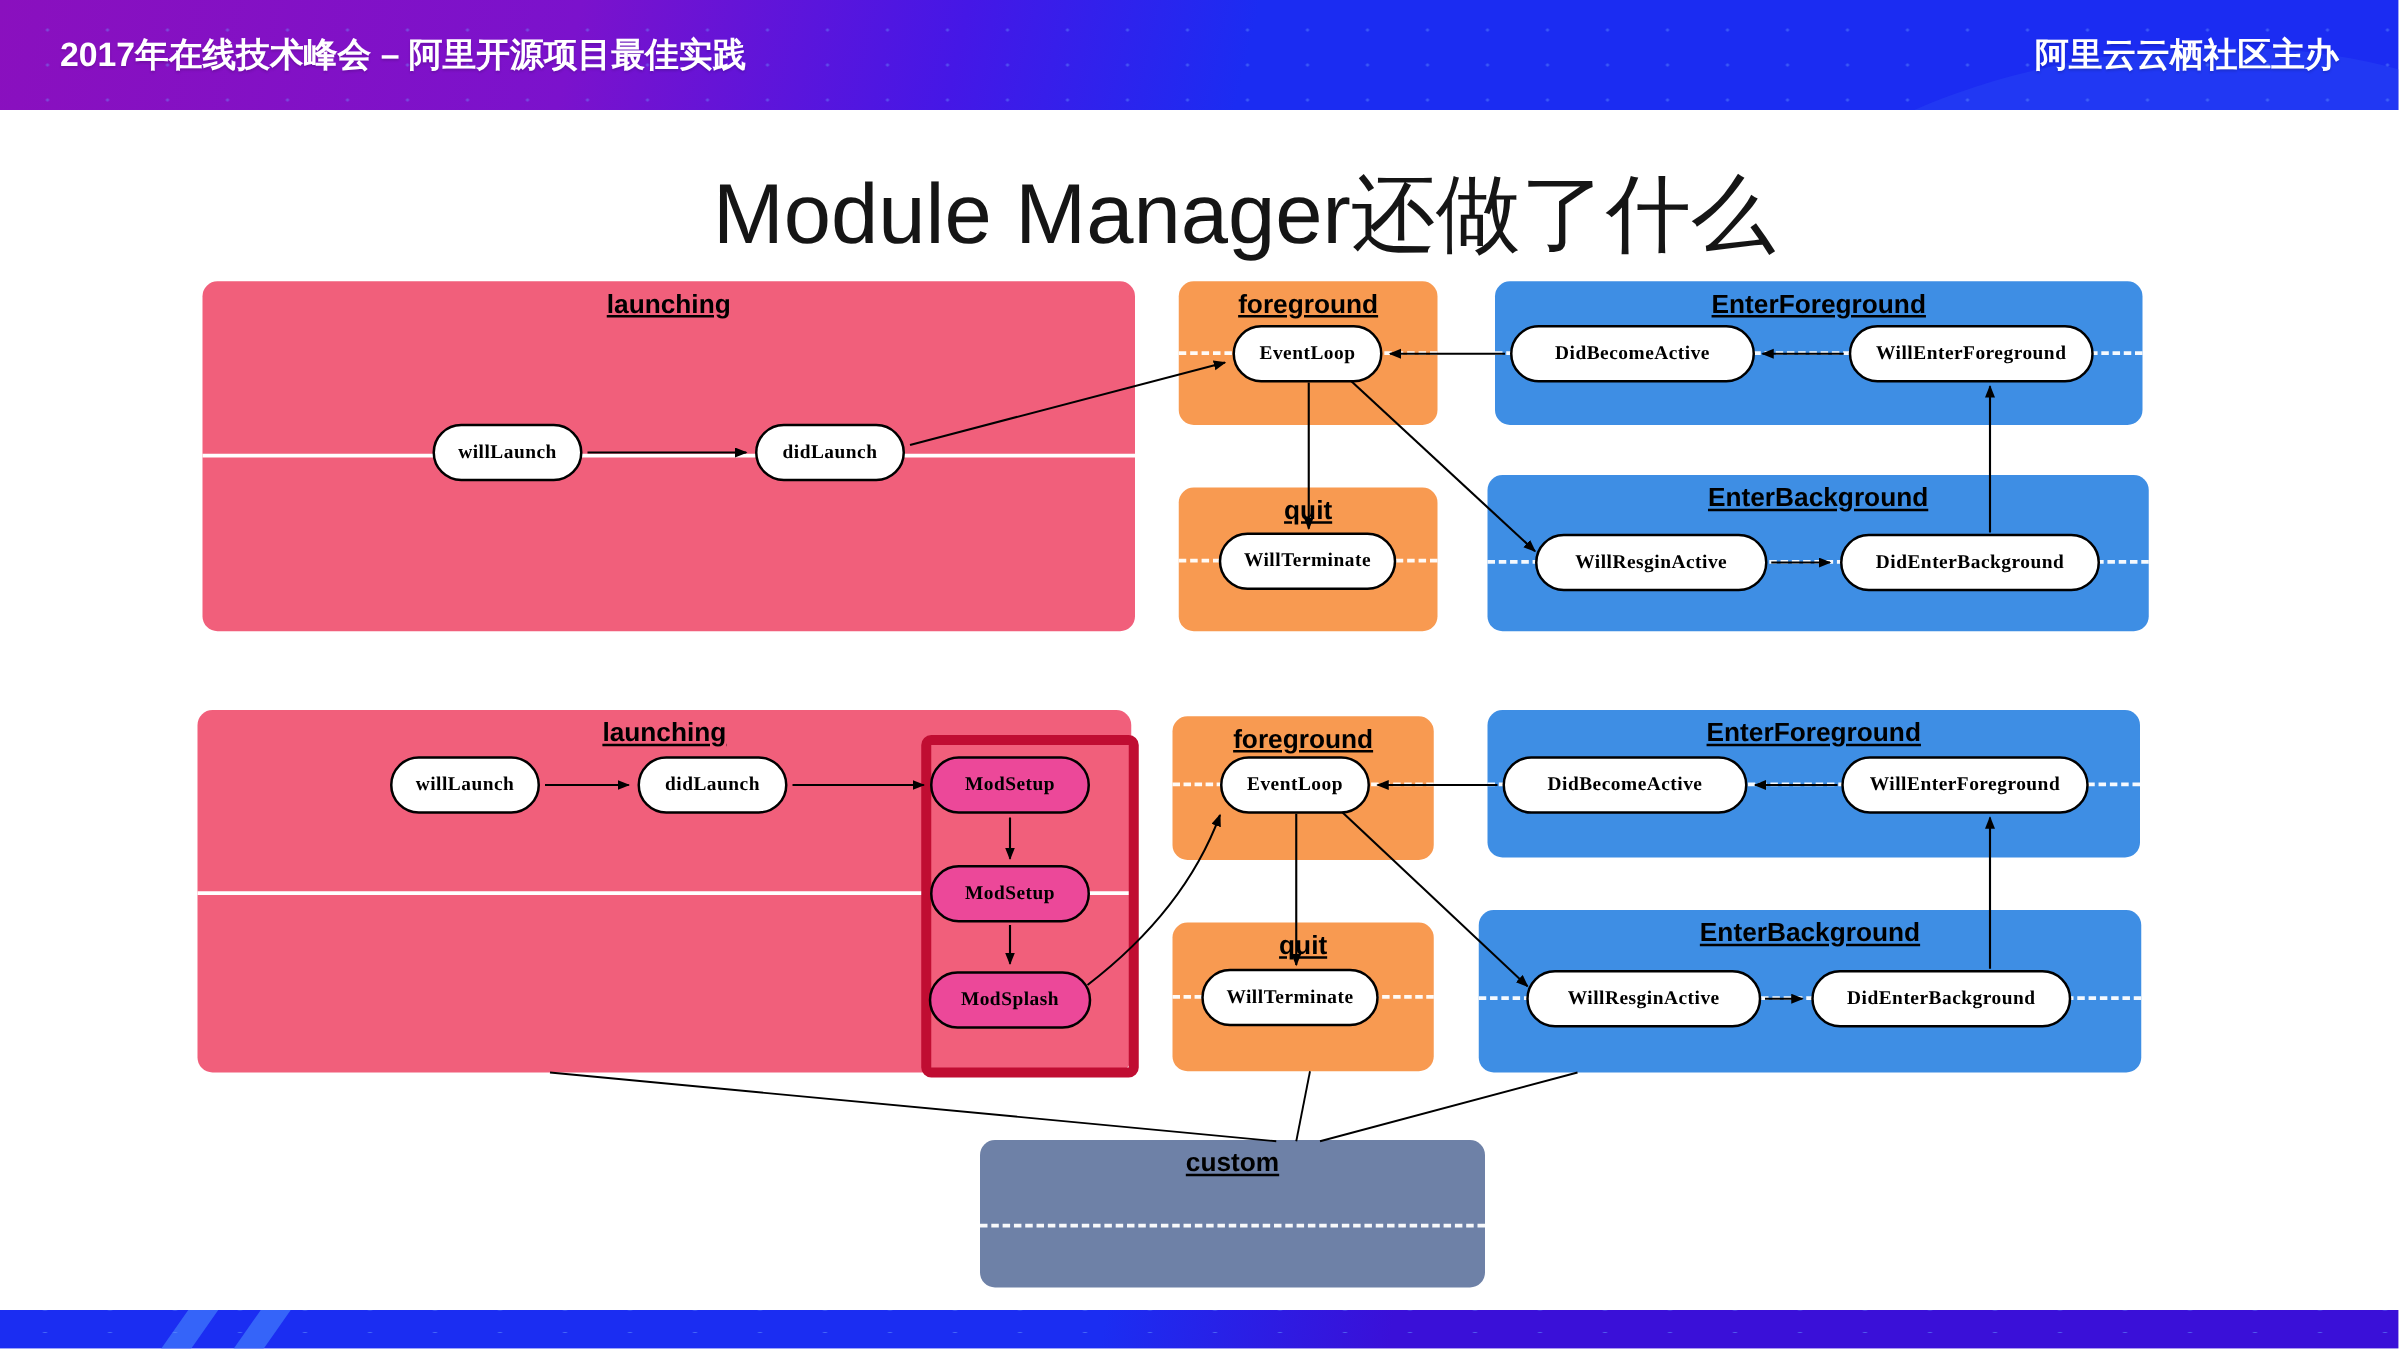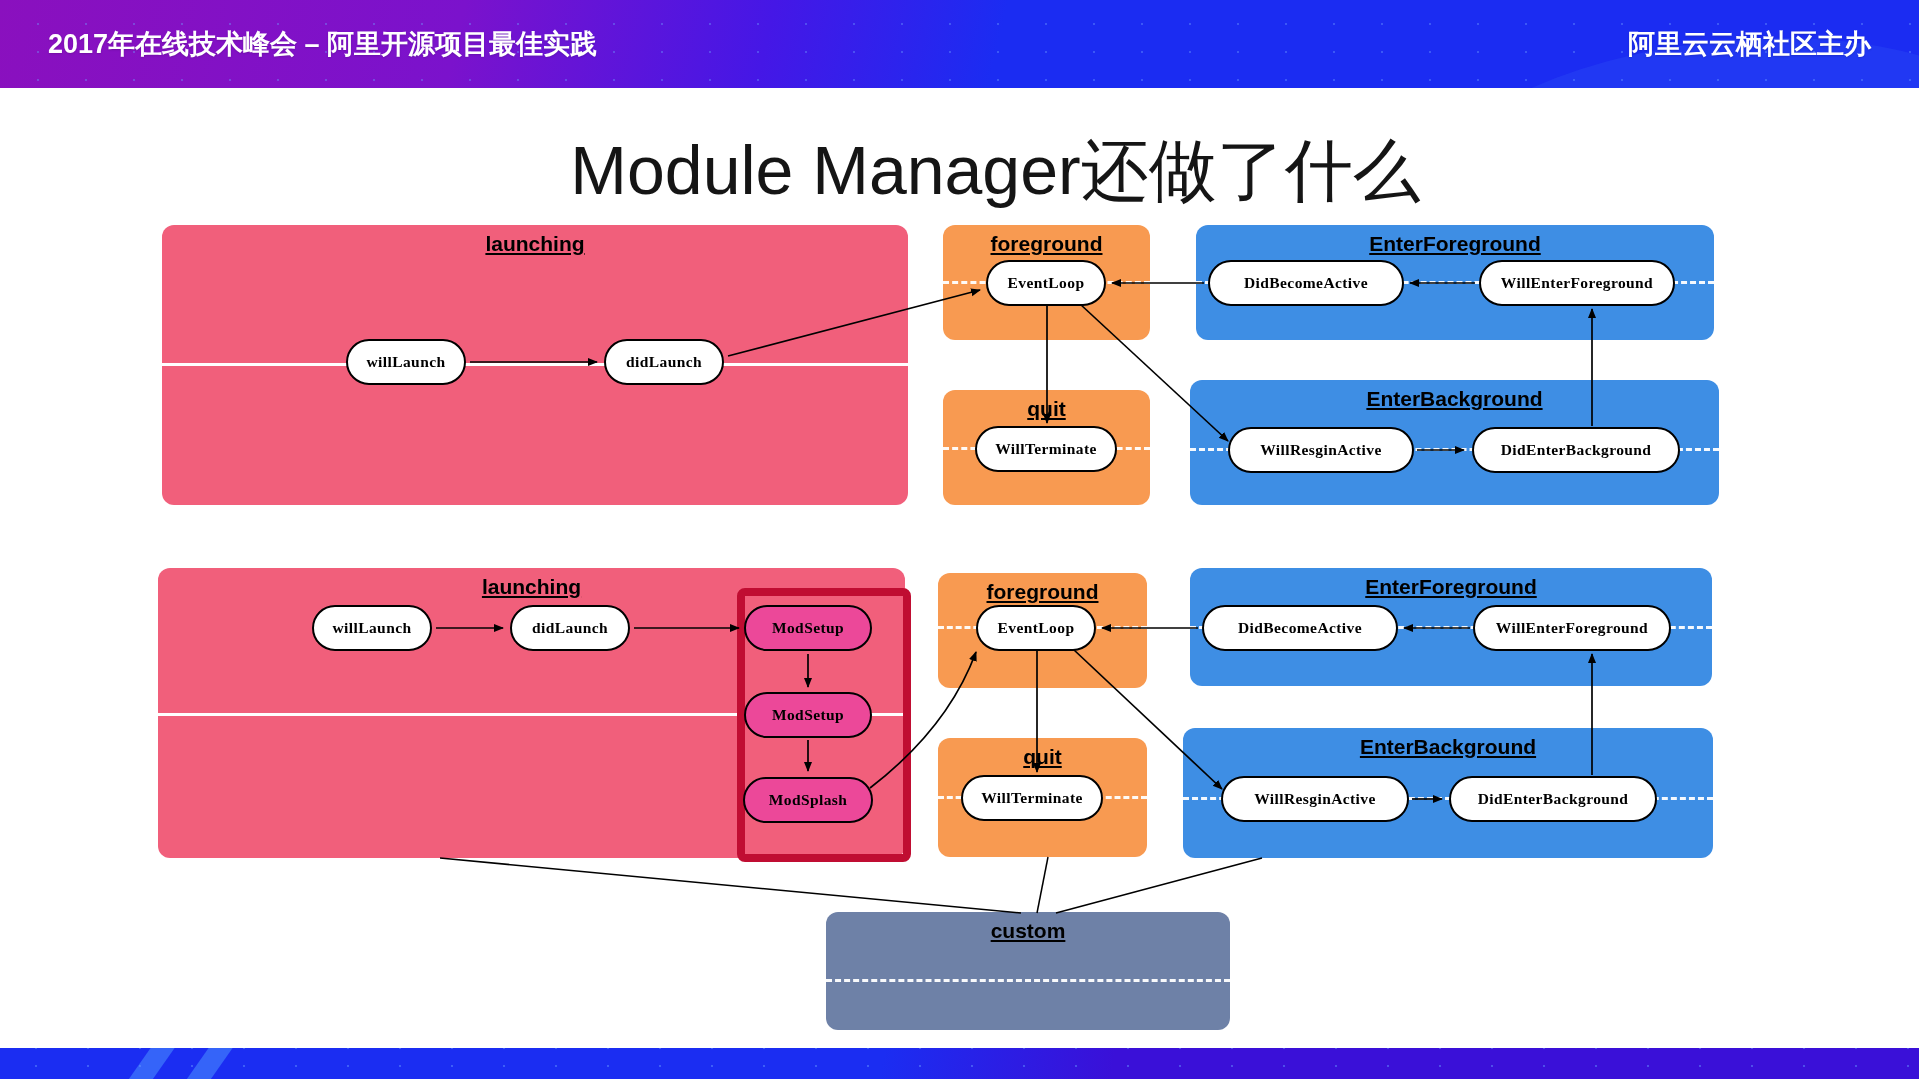--- a/index.html
+++ b/index.html
@@ -93,21 +93,21 @@
     <div class="wline dashed" style="top:58px;"></div>
   </div>
   <div class="zone" style="left:1190px;top:568px;width:522px;height:118px;background:#3E8EE4;">
     <div class="zlabel">EnterForeground</div>
     <div class="wline dashed" style="top:58px;"></div>
   </div>
   <div class="zone" style="left:1183px;top:728px;width:530px;height:130px;background:#3E8EE4;">
     <div class="zlabel">EnterBackground</div>
     <div class="wline dashed" style="top:69px;"></div>
   </div>
-  <div class="zone" style="left:826px;top:912px;width:404px;height:118px;background:#6E81A7;">
+  <div class="zone" style="left:784px;top:912px;width:404px;height:118px;background:#6E81A7;">
     <div class="zlabel">custom</div>
     <div class="wline dashed" style="top:67px;"></div>
   </div>
 
   <div class="hrect" style="left:737px;top:588px;width:158px;height:258px;"></div>
 
   <svg class="wires" width="1919" height="1079" viewBox="0 0 1919 1079">
     <defs>
       <marker id="arr" markerWidth="11" markerHeight="9" refX="9" refY="4" orient="auto" markerUnits="userSpaceOnUse">
         <path d="M0,0 L10,4 L0,8 z" fill="#000"></path>

